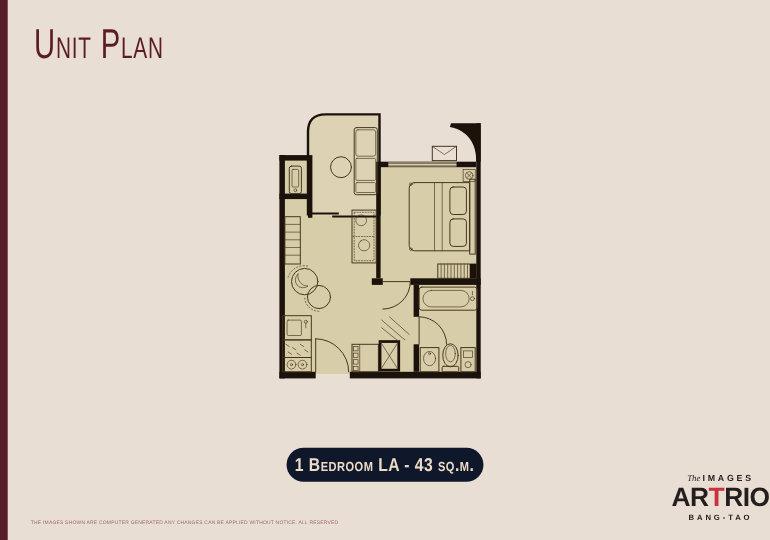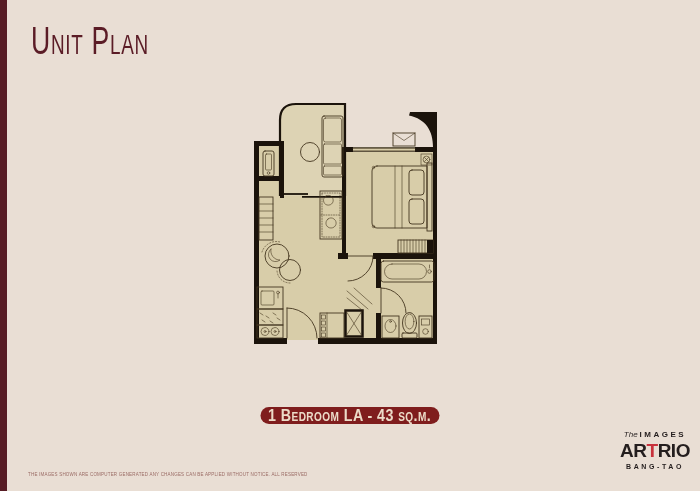--- a/index.html
+++ b/index.html
@@ -9,31 +9,31 @@
   }
   .accent-bar{position:absolute;left:0;top:0;width:7px;height:491px;background:#571c25;}
   .title{
     position:absolute;left:31px;top:20px;font-size:38px;font-weight:500;
     font-variant:small-caps;color:#5b1c26;letter-spacing:1px;white-space:nowrap;
     transform:scale(0.70,1);transform-origin:left top;
   }
   .plan-wrap{position:absolute;left:250px;top:95px;width:195px;height:250px;}
   .badge{
     position:absolute;top:407px;left:50%;transform:translateX(-50%);
-    width:179px;height:17px;border-radius:17px;background:#7f1d1d;
+    width:179px;height:31px;border-radius:17px;background:#0f172a;
     display:flex;align-items:center;justify-content:center;
   }
   .badge span{
     font-size:17px;font-variant:small-caps;font-weight:700;color:#ecdbc8;
     letter-spacing:0.5px;white-space:nowrap;transform:scaleX(0.84);
   }
   .logo{position:absolute;left:610px;top:431px;width:90px;text-align:center;color:#241e1e;line-height:1;}
   .logo-top{font-size:8px;font-weight:700;letter-spacing:2.5px;}
-  .logo-top .script{font-family:Liberation Sans, sans-serif;font-style:italic;font-weight:400;letter-spacing:0;margin-right:2px;font-size:8px;}
-  .logo-main{font-size:19px;font-weight:700;letter-spacing:-0.5px;margin-top:2px;}
+  .logo-top .script{font-family:Liberation Serif, serif;font-style:italic;font-weight:400;letter-spacing:0;margin-right:2px;font-size:8px;}
+  .logo-main{font-size:24px;font-weight:700;letter-spacing:-0.5px;margin-top:2px;}
   .logo-main .accent{color:#c8323c;}
   .logo-sub{font-size:7px;font-weight:700;letter-spacing:2.6px;margin-top:3px;}
   .disclaimer{position:absolute;left:28px;top:472px;font-size:4.5px;color:#9a6b65;letter-spacing:0.2px;white-space:nowrap;}
   
   .wall{fill:#1b130b;}
   .floor{fill:#d8cda9;}
   .bfloor{fill:#ddd3b4;}
   .f{stroke:#44351f;stroke-width:0.9;fill:none;stroke-linecap:round;}
   .thin{stroke-width:0.6;}
   .wline{stroke:#1b130b;fill:none;}

